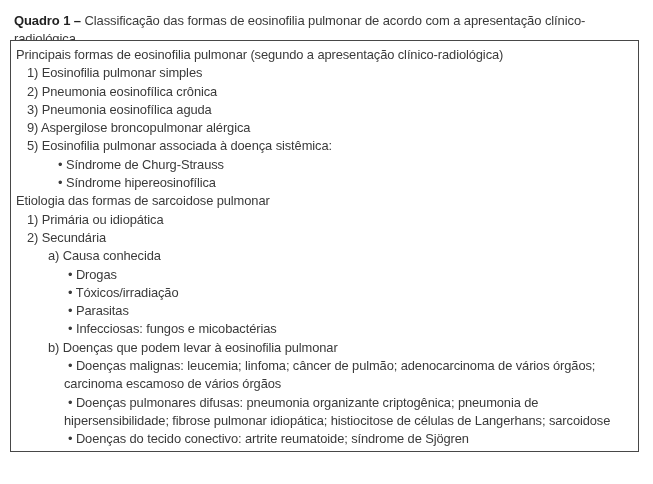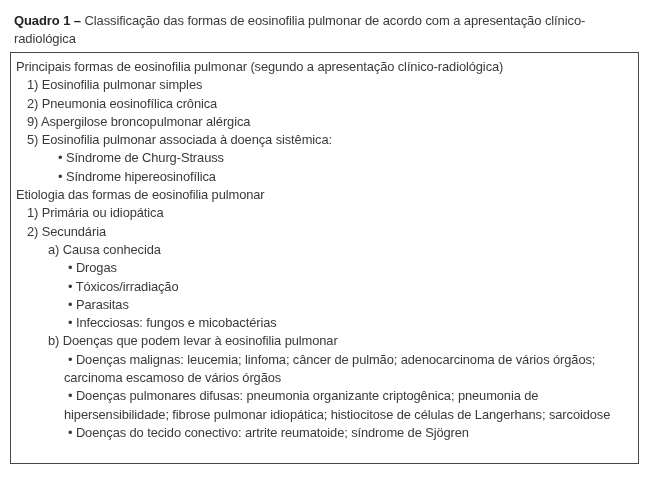--- a/index.html
+++ b/index.html
@@ -25,21 +25,21 @@
     left:14px;top:12px;
     width:632px;
     margin:0;
     font-size:13px;
     line-height:18px;
     letter-spacing:-0.1px;
   }
   .caption b{font-weight:700;color:#222;}
   .tbox{
     position:absolute;
-    left:10px;top:52px;
+    left:10px;top:40px;
     width:629px;height:412px;
     box-sizing:border-box;
     border:1px solid var(--border-color);
     background:var(--bg-color);
     padding:5px 8px 0 0;
     font-size:12.9px;
     line-height:18.3px;
     letter-spacing:-0.1px;
   }
   .ln{margin:0;}
@@ -58,25 +58,26 @@
     <b>Quadro 1 –</b>
     <span>Classificação das formas de eosinofilia pulmonar de acordo com a apresentação clínico-radiológica</span><br>
     <span>e a etiologia.</span>
   </p>
 
   <div class="tbox">
 
   <p class="ln ind0">Principais formas de eosinofilia pulmonar (segundo a apresentação clínico-radiológica)</p>
       <p class="ln ind1">1) Eosinofilia pulmonar simples</p>
       <p class="ln ind1">2) Pneumonia eosinofílica crônica</p>
+      <p class="ln ind1">3) Pneumonia eosinofílica aguda</p>
       <p class="ln ind1">9) Aspergilose broncopulmonar alérgica</p>
       <p class="ln ind1">5) Eosinofilia pulmonar associada à doença sistêmica:</p>
       <p class="ln ind3">• Síndrome de Churg-Strauss</p>
       <p class="ln ind3">• Síndrome hipereosinofílica</p>
-      <p class="ln ind0">Etiologia das formas de eosinofilia pulmonar</p>
+      <p class="ln ind0">Etiologia das formas de sarcoidose pulmonar</p>
       <p class="ln ind1">1) Primária ou idiopática</p>
       <p class="ln ind1">2) Secundária</p>
       <p class="ln ind2">a) Causa conhecida</p>
       <p class="ln ind4">• Drogas</p>
       <p class="ln ind4">• Tóxicos/irradiação</p>
       <p class="ln ind4">• Parasitas</p>
       <p class="ln ind4">• Infecciosas: fungos e micobactérias</p>
       <p class="ln ind2">b) Doenças que podem levar à eosinofilia pulmonar</p>
       <p class="ln ind4">• Doenças malignas: leucemia; linfoma; câncer de pulmão; adenocarcinoma de vários órgãos; carcinoma escamoso de vários órgãos</p>
       <p class="ln ind4">• Doenças pulmonares difusas: pneumonia organizante criptogênica; pneumonia de hipersensibilidade; fibrose pulmonar idiopática; histiocitose de células de Langerhans; sarcoidose</p>

